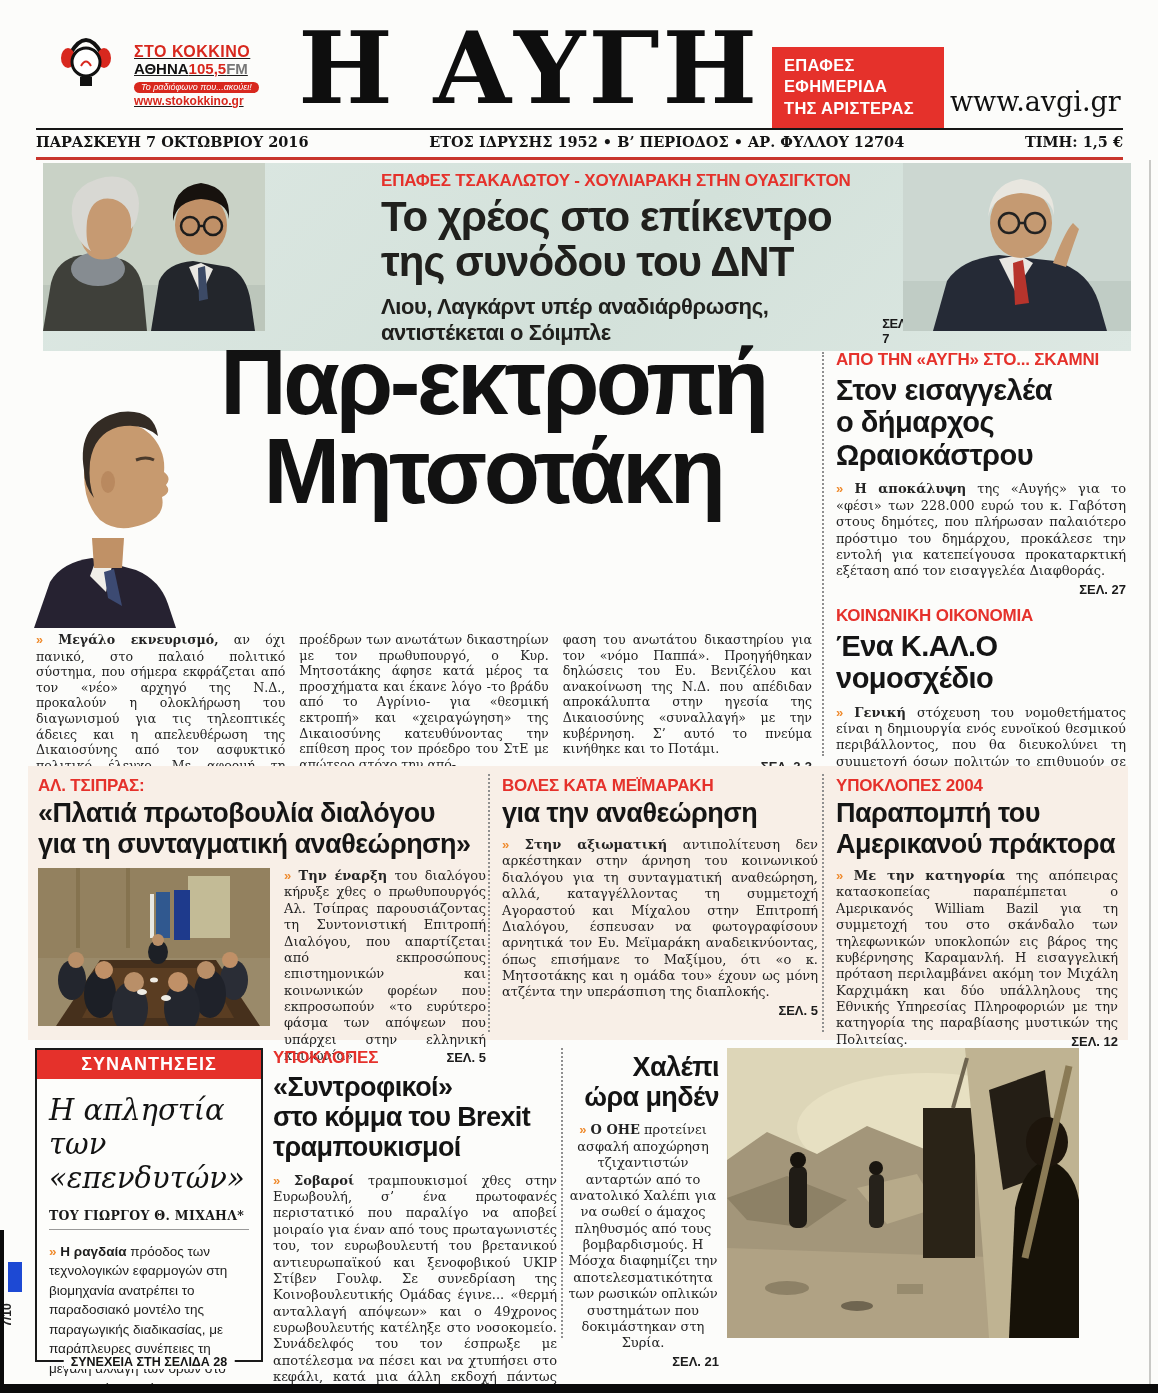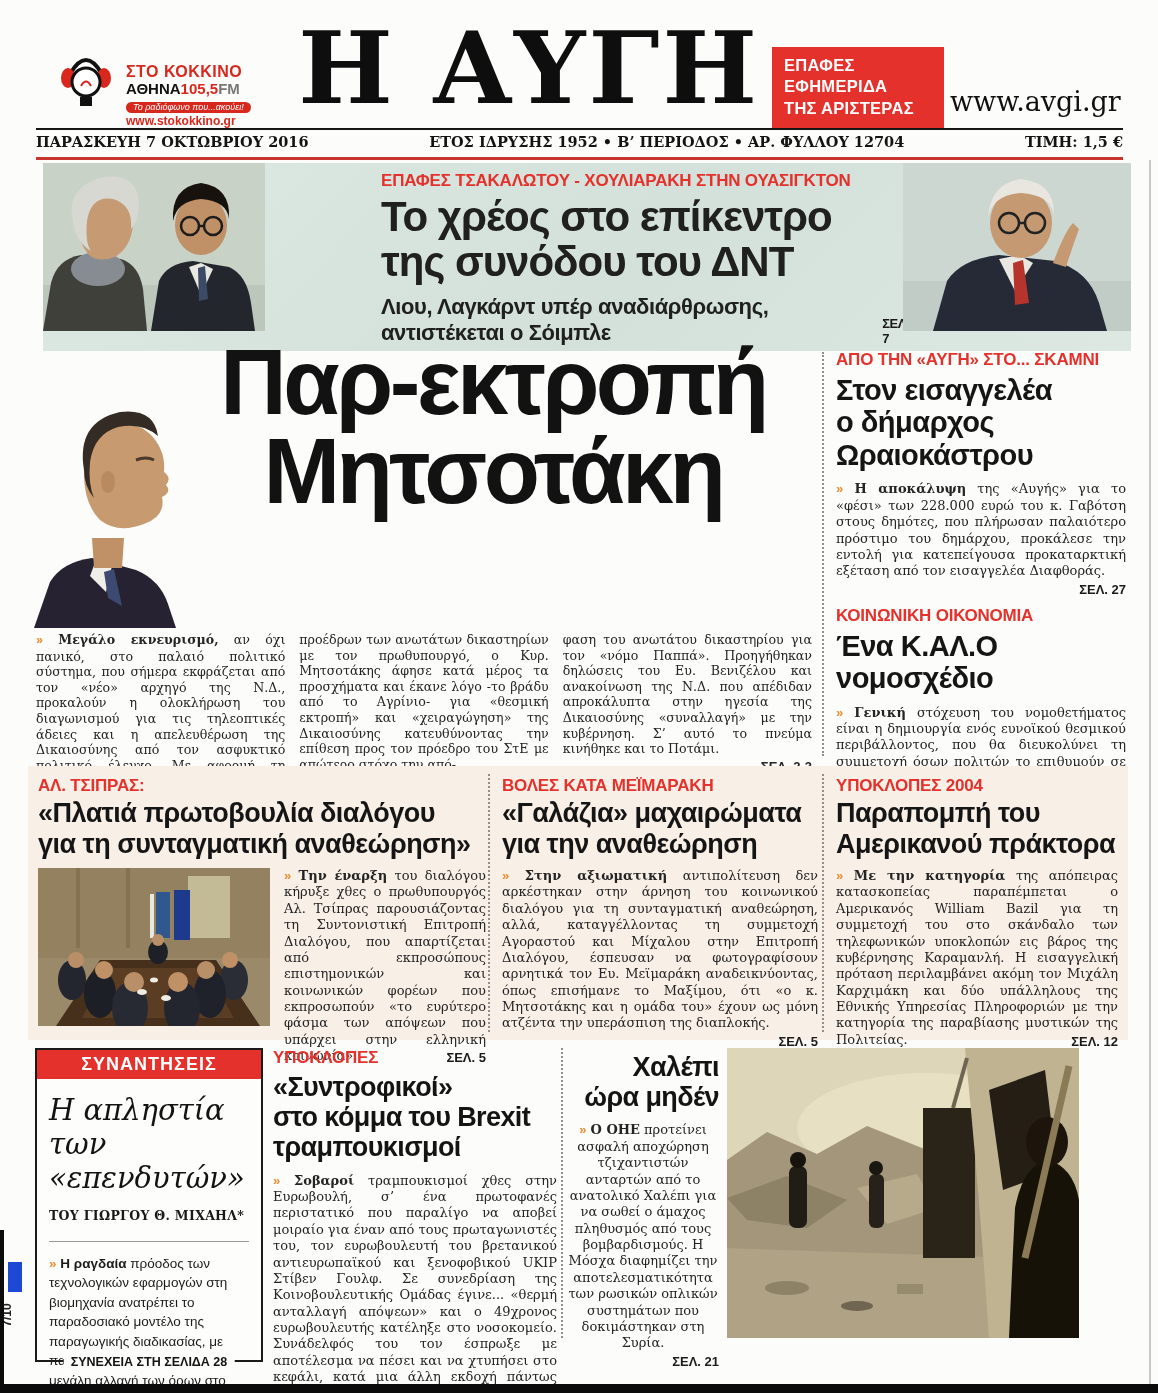--- a/index.html
+++ b/index.html
@@ -1,19 +1,19 @@
 <!DOCTYPE html>
 <html lang="el"><head>
 <meta charset="utf-8">
 <style>
   html,body{margin:0;padding:0;background:#e9e9e6;}
   .page{position:relative;width:1158px;height:1393px;background:#fcfcfa;overflow:hidden;
         font-family:"Liberation Sans",sans-serif;color:#1c1c1c;}
   
-  .radio{position:absolute;left:58px;top:42px;width:240px;height:104px;display:flex;gap:12px;}
+  .radio{position:absolute;left:58px;top:22px;width:240px;height:104px;display:flex;gap:20px;text-decoration:underline;}
   .radio-text{padding-top:22px;line-height:1.05;}
   .radio-l1{color:#d8281e;font-weight:bold;font-size:16px;letter-spacing:.5px;}
   .radio-l2{font-weight:bold;font-size:15px;color:#111;}
   .radio-l2 .freq{color:#d8281e;}
   .radio-l2 .band{color:#777;}
   .radio-pill{display:inline-block;background:#d8281e;color:#fff;font-style:italic;font-size:9px;
               border-radius:8px;padding:1px 7px;margin-top:3px;}
   .radio-url{color:#d8281e;font-weight:bold;font-size:12px;margin-top:2px;}
   .masthead{position:absolute;left:288px;top:14px;width:482px;text-align:center;
             font-family:"DejaVu Serif",serif;font-weight:bold;font-size:100px;line-height:108px;
@@ -67,21 +67,21 @@
   .mid-row{display:flex;gap:14px;}
   .photo-d{width:232px;height:158px;flex:0 0 auto;}
   
   .opinion{position:absolute;left:35px;top:1048px;width:224px;height:310px;border:2px solid #1a1a1a;background:#fdfdfb;}
   .opinion-head{background:#e5312b;color:#fff;text-align:center;font-weight:bold;font-size:18px;
                 letter-spacing:1px;padding:4px 0;}
   .opinion-body{padding:10px 12px 0 12px;}
   .opinion h3{margin:4px 0 12px;font-family:"DejaVu Serif",serif;font-style:italic;font-weight:normal;
               font-size:29px;line-height:1.18;color:#131313;}
   .opinion .byline{font-family:"DejaVu Serif",serif;font-weight:bold;font-size:12.5px;letter-spacing:.3px;
-                   border-bottom:1px solid #999;padding-bottom:18px;margin-bottom:12px;color:#191919;}
+                   border-bottom:1px solid #999;padding-bottom:6px;margin-bottom:12px;color:#191919;}
   .opinion .body{font-size:13.5px;line-height:1.45;}
   .opinion-foot{position:absolute;left:50%;bottom:-9px;transform:translateX(-50%);background:#fdfdfb;
                 padding:0 7px;font-weight:bold;font-size:12.5px;white-space:nowrap;color:#141414;}
   .bot{position:absolute;}
   .bot h3{margin:4px 0 10px;font-size:27px;line-height:1.12;letter-spacing:-.6px;color:#141414;}
   .bot .pgref{float:right;margin-top:2px;}
   .aleppo{text-align:right;}
   .aleppo .body{text-align:center;}
   .photo-e{position:absolute;left:727px;top:1048px;width:352px;height:290px;}
   
@@ -282,21 +282,20 @@
           <span class="pgref">ΣΕΛ. 5</span>
         </div>
       </div>
     </div>
 
     <div class="vdots" style="left:460px;top:8px;height:258px"></div>
 
     <div class="mid" style="left:474px;width:316px">
       <div class="kicker">ΒΟΛΕΣ ΚΑΤΑ ΜΕΪΜΑΡΑΚΗ</div>
       <h3>
-        <div>«Γαλάζια» μαχαιρώματα</div>
         <div>για την αναθεώρηση</div>
       </h3>
       <div class="body">
         <span class="marker">»</span>
         <span class="blead">Στην αξιωματική</span><span> αντιπολίτευση δεν αρκέστηκαν στην άρνηση του κοινωνικού διαλόγου για τη συνταγματική αναθεώρηση, αλλά, καταγγέλλοντας τη συμμετοχή Αγοραστού και Μίχαλου στην Επιτροπή Διαλόγου, έσπευσαν να φωτογραφίσουν αρνητικά τον Ευ. Μεϊμαράκη αναδεικνύοντας, όπως επισήμανε το Μαξίμου, ότι «ο κ. Μητσοτάκης και η ομάδα του» έχουν ως μόνη ατζέντα την υπεράσπιση της διαπλοκής.</span>
       </div>
       <div class="pgref-line">ΣΕΛ. 5</div>
     </div>
 
     <div class="vdots" style="left:794px;top:8px;height:258px"></div>

